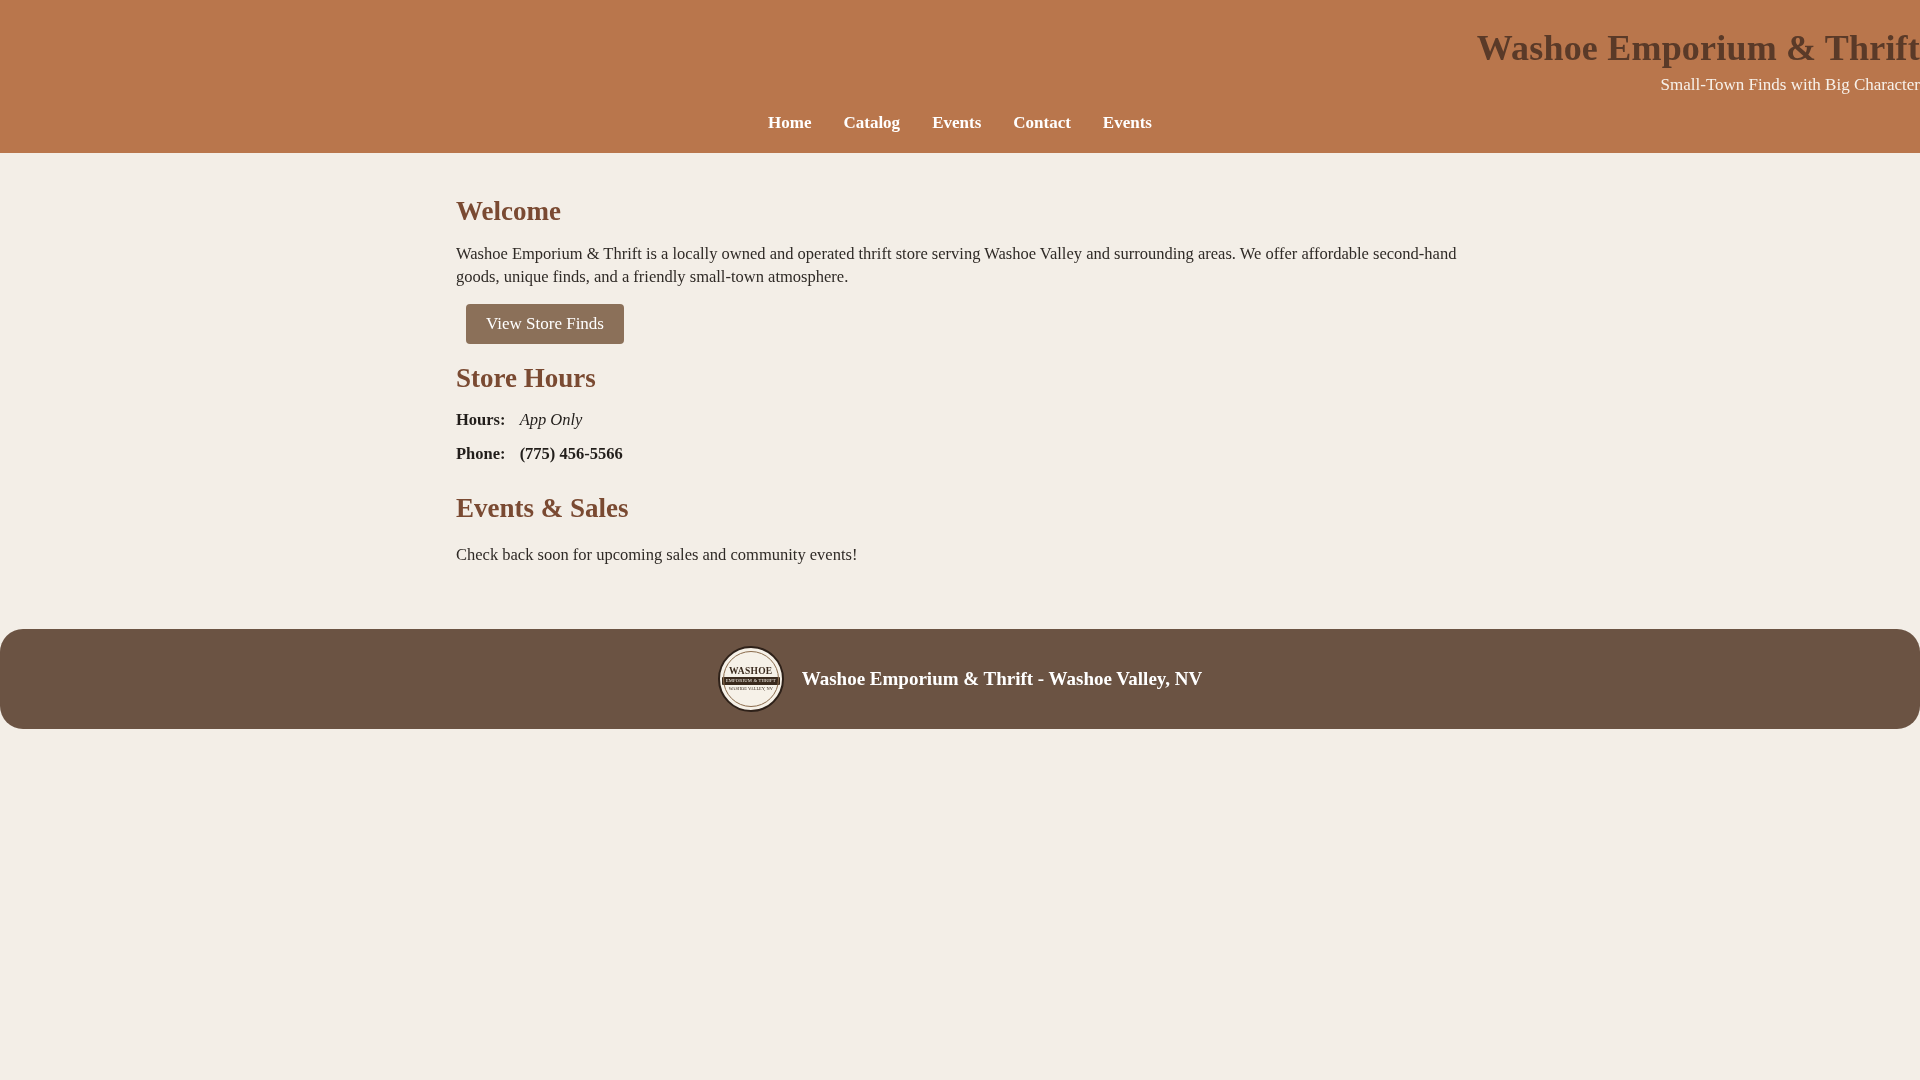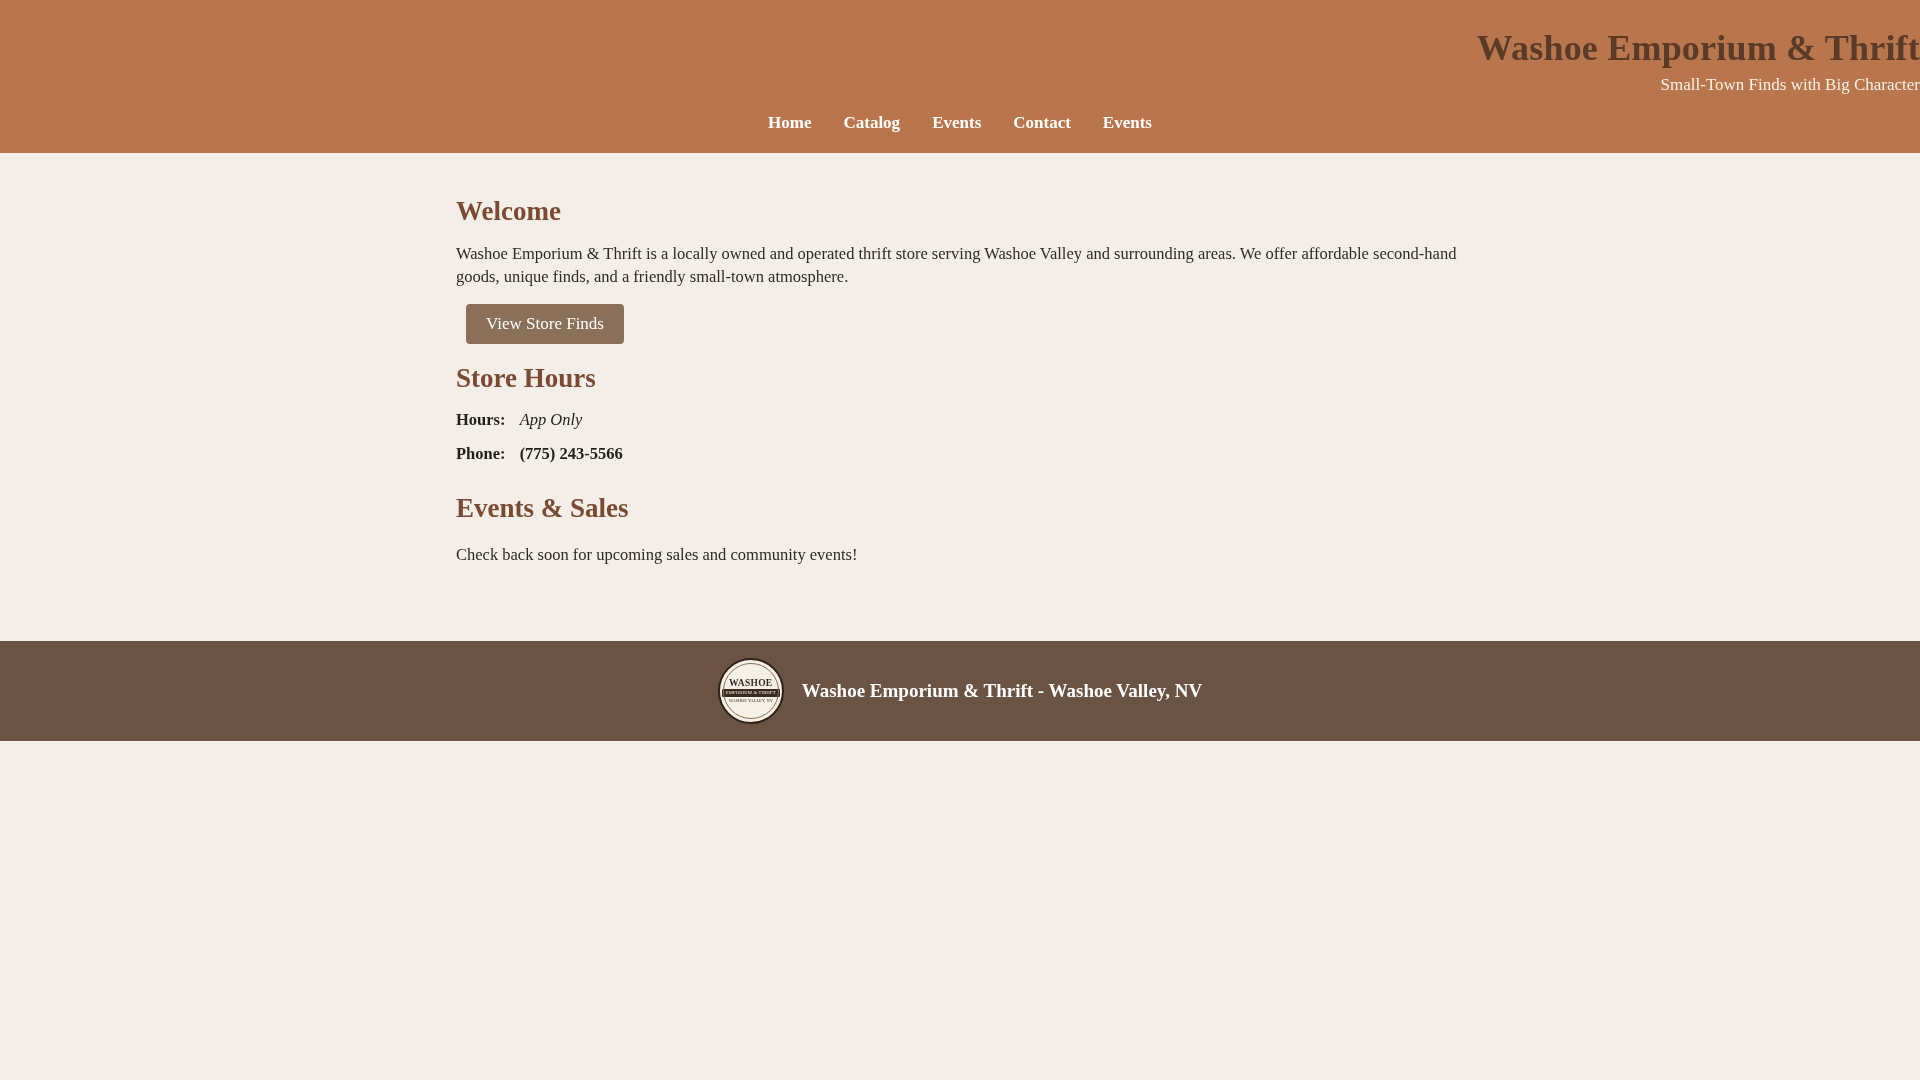--- a/index.html
+++ b/index.html
@@ -53,21 +53,21 @@
     font-weight: bold;
     text-decoration: none;
     padding: 0 14px;
     cursor: pointer;
     white-space: nowrap;
   }
 
   
   .main-wrap {
     background: #f3eee7;
-    padding: 30px 0 60px 0;
+    padding: 30px 0 48px 0;
     min-height: 380px;
     box-sizing: border-box;
   }
   .content {
     width: 1008px;
     margin: 0 auto;
     padding-left: 0px;
     box-sizing: border-box;
   }
   .section-title {
@@ -121,20 +121,21 @@
   
   .site-footer {
     background: #6b5343;
     width: 100%;
     height: 100px;
     display: flex;
     align-items: center;
     justify-content: center;
     gap: 18px;
     box-sizing: border-box;
+    border-radius: 23px;
   }
   .footer-logo {
     width: 62px;
     height: 62px;
     border-radius: 50%;
     background: #f6f1e8;
     border: 2px solid #2e2119;
     position: relative;
     display: flex;
     flex-direction: column;
@@ -210,21 +211,21 @@
       <p class="body-text">Washoe Emporium &amp; Thrift is a locally owned and operated thrift store serving Washoe Valley and surrounding areas. We offer affordable second-hand goods, unique finds, and a friendly small-town atmosphere.</p>
       <button class="cta-button">View Store Finds</button>
 
       <h2 class="section-title">Store Hours</h2>
       <div class="info-row">
         <span class="info-label">Hours:</span>
         <span class="info-value-italic">App Only</span>
       </div>
       <div class="info-row">
         <span class="info-label">Phone:</span>
-        <span class="info-value-bold">(775) 243-5566</span>
+        <span class="info-value-bold">(775) 456-5566</span>
       </div>
 
       <div class="events-block">
         <h2 class="section-title">Events &amp; Sales</h2>
         <p class="events-text">Check back soon for upcoming sales and community events!</p>
       </div>
 
     </div>
   </main>
 

